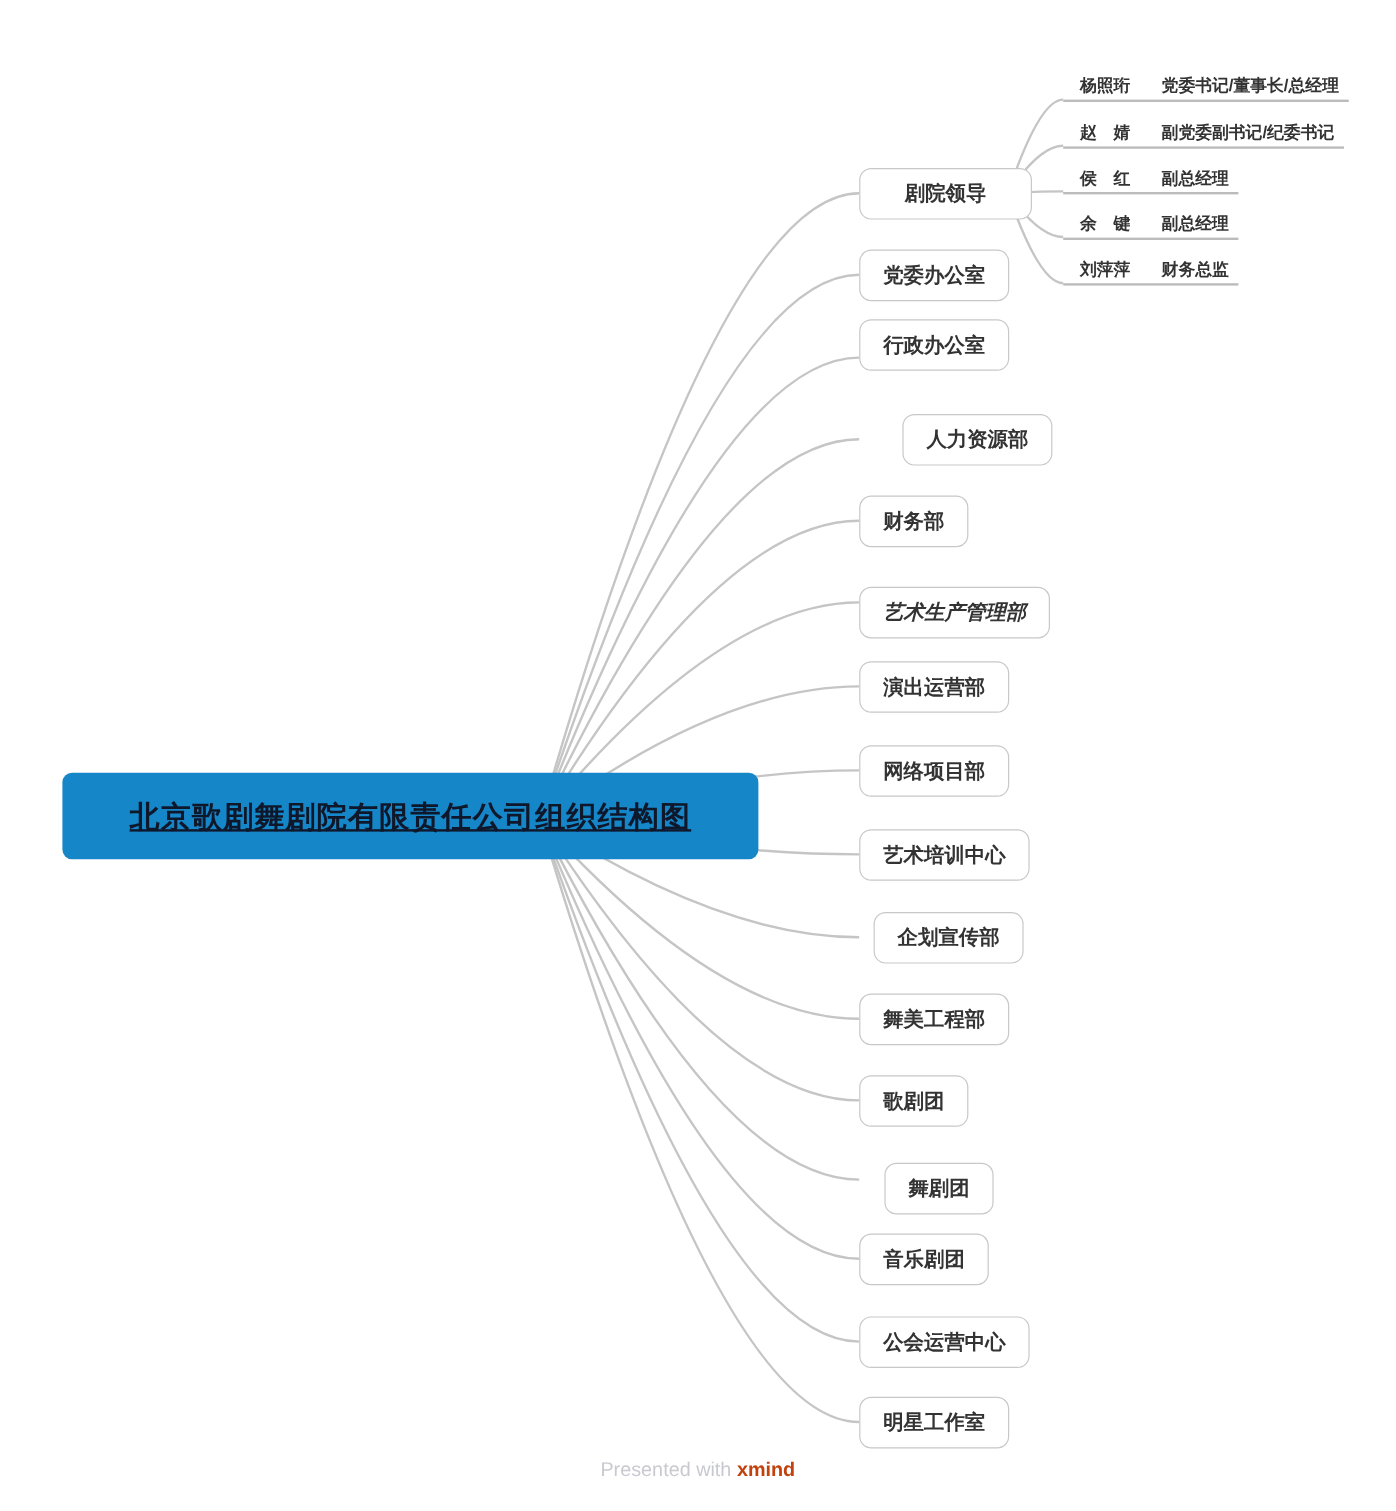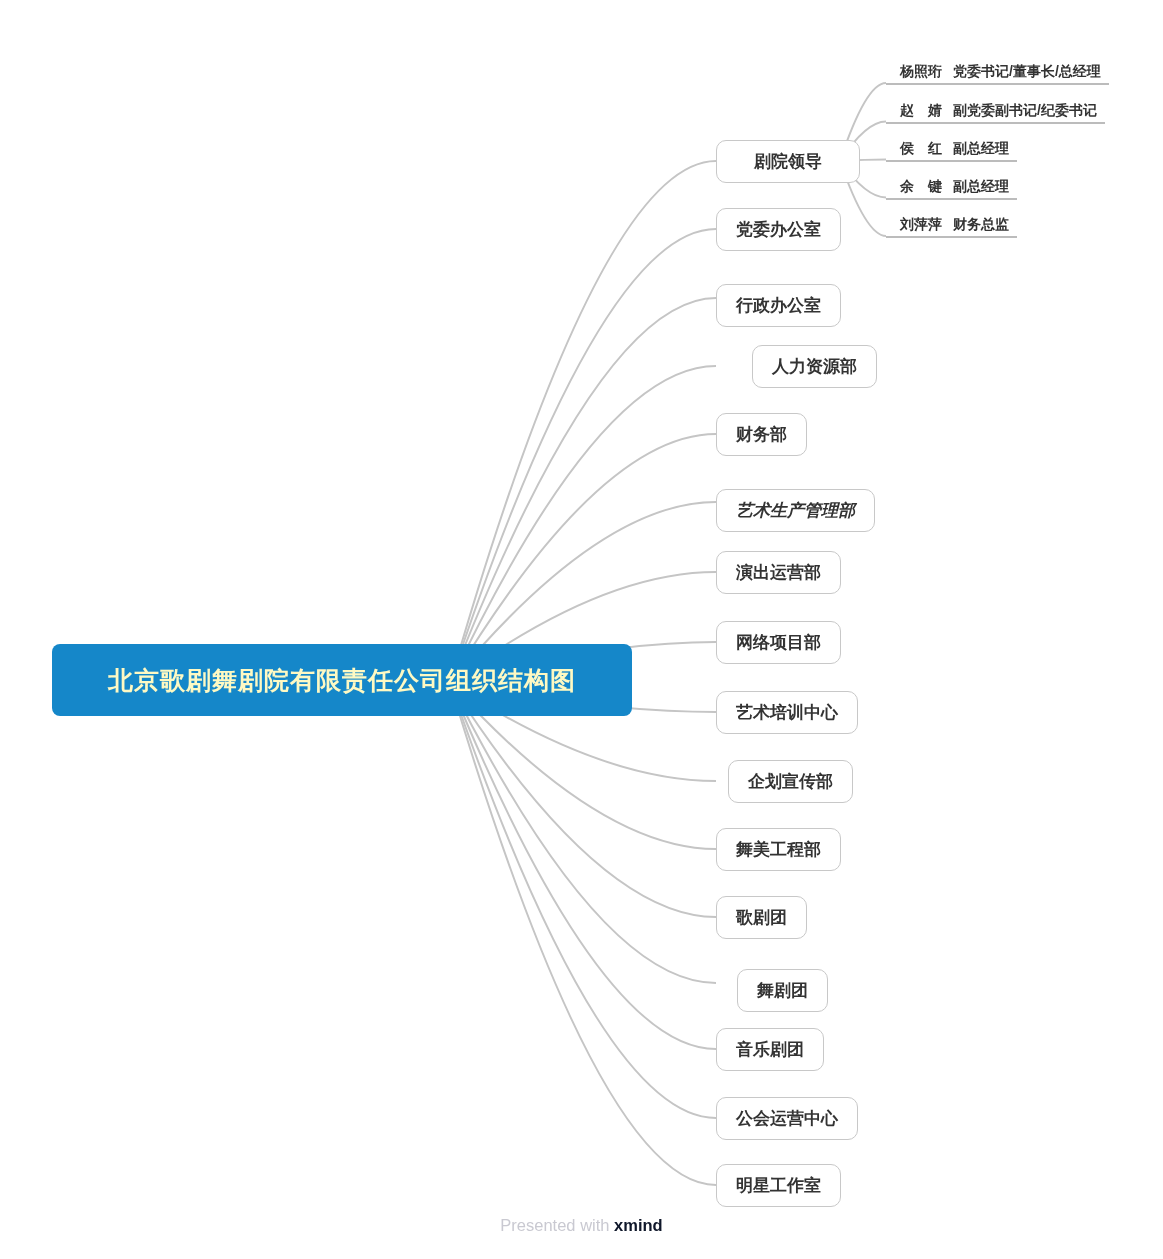--- a/index.html
+++ b/index.html
@@ -29,25 +29,26 @@
     height: 72px;
     background: #1587c9;
     border-radius: 8px;
     display: flex;
     align-items: center;
     justify-content: center;
     z-index: 3;
     box-sizing: border-box;
   }
   .root-topic span {
-    color: #fef9c3;
+    color: #0f172a;
     font-size: 25px;
     font-weight: bold;
     letter-spacing: 1px;
     white-space: nowrap;
+    text-decoration: underline;
   }
   .branch-topic {
     position: absolute;
     left: 716px;
     height: 43px;
     box-sizing: border-box;
     background: #ffffff;
     border: 1.5px solid #c8c8c8;
     border-radius: 10px;
     display: flex;
@@ -78,34 +79,34 @@
   .leader-item .leader-name {
     font-size: 14px;
     font-weight: bold;
     color: #333333;
     white-space: pre;
   }
   .leader-item .leader-role {
     font-size: 14px;
     font-weight: bold;
     color: #333333;
-    margin-left: 11px;
+    margin-left: 26px;
     white-space: pre;
   }
   .watermark {
     position: absolute;
     left: 0;
     top: 1216px;
     width: 100%;
     text-align: center;
     font-size: 16.5px;
     color: #c9c9d1;
     z-index: 2;
   }
-  .watermark b { color: #0f172a; }
+  .watermark b { color: #c2410c; }
 </style>
 </head>
 <body>
 
 <div id="canvas">
   <svg id="links" width="1163" height="1259" viewBox="0 0 1163 1259">
       <path d="M 450 683 Q 600 161 716 161" fill="none" stroke="#c5c5c5" stroke-width="2"></path>
       <path d="M 450 683 Q 600 229 716 229" fill="none" stroke="#c5c5c5" stroke-width="2"></path>
       <path d="M 450 683 Q 600 298 716 298" fill="none" stroke="#c5c5c5" stroke-width="2"></path>
       <path d="M 450 683 Q 600 366 716 366" fill="none" stroke="#c5c5c5" stroke-width="2"></path>
@@ -132,21 +133,21 @@
     <span>北京歌剧舞剧院有限责任公司组织结构图</span>
   </div>
 
   <div id="branches">
       <div class="branch-topic wide" id="branch-0" style="top: 139.5px;">
         <span>剧院领导</span>
       </div>
       <div class="branch-topic" style="top: 207.5px;">
         <span>党委办公室</span>
       </div>
-      <div class="branch-topic" style="top: 284px;">
+      <div class="branch-topic" style="top: 266px;">
         <span>行政办公室</span>
       </div>
       <div class="branch-topic" style="top: 344.5px; margin-left: 36px;">
         <span>人力资源部</span>
       </div>
       <div class="branch-topic" style="top: 412.5px;">
         <span>财务部</span>
       </div>
       <div class="branch-topic" style="top: 489px; font-style: italic;">
         <span>艺术生产管理部</span>

